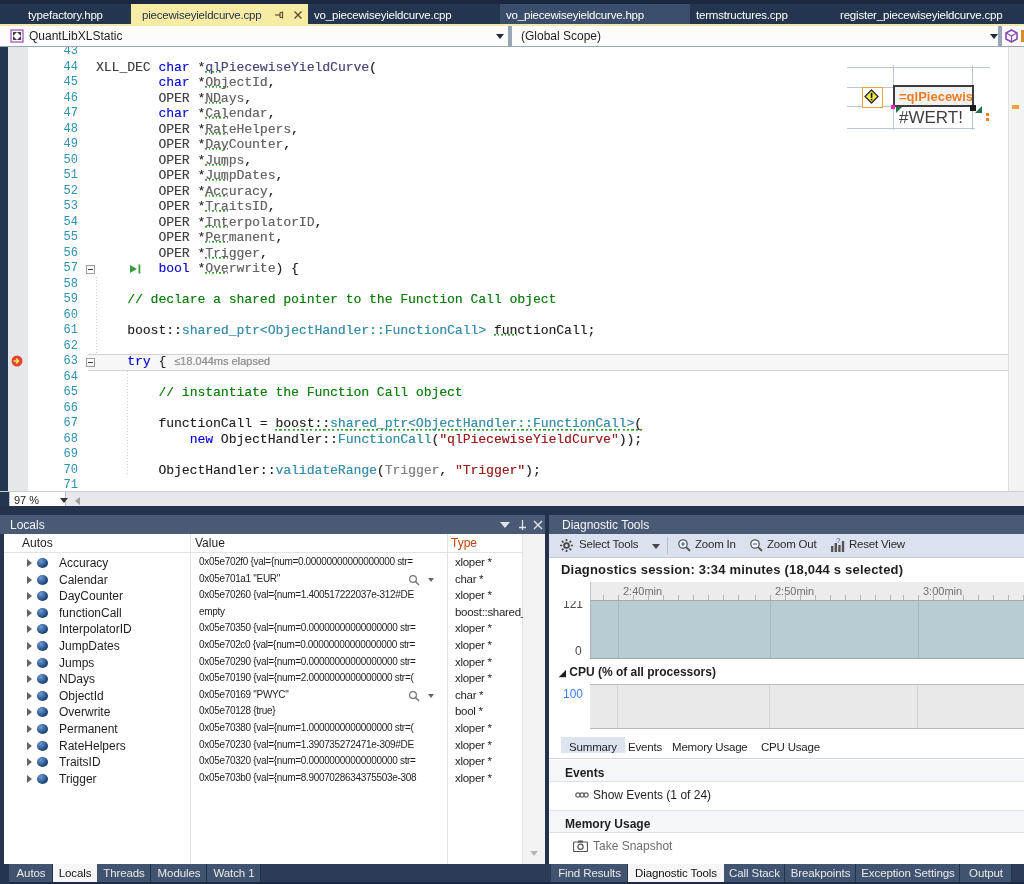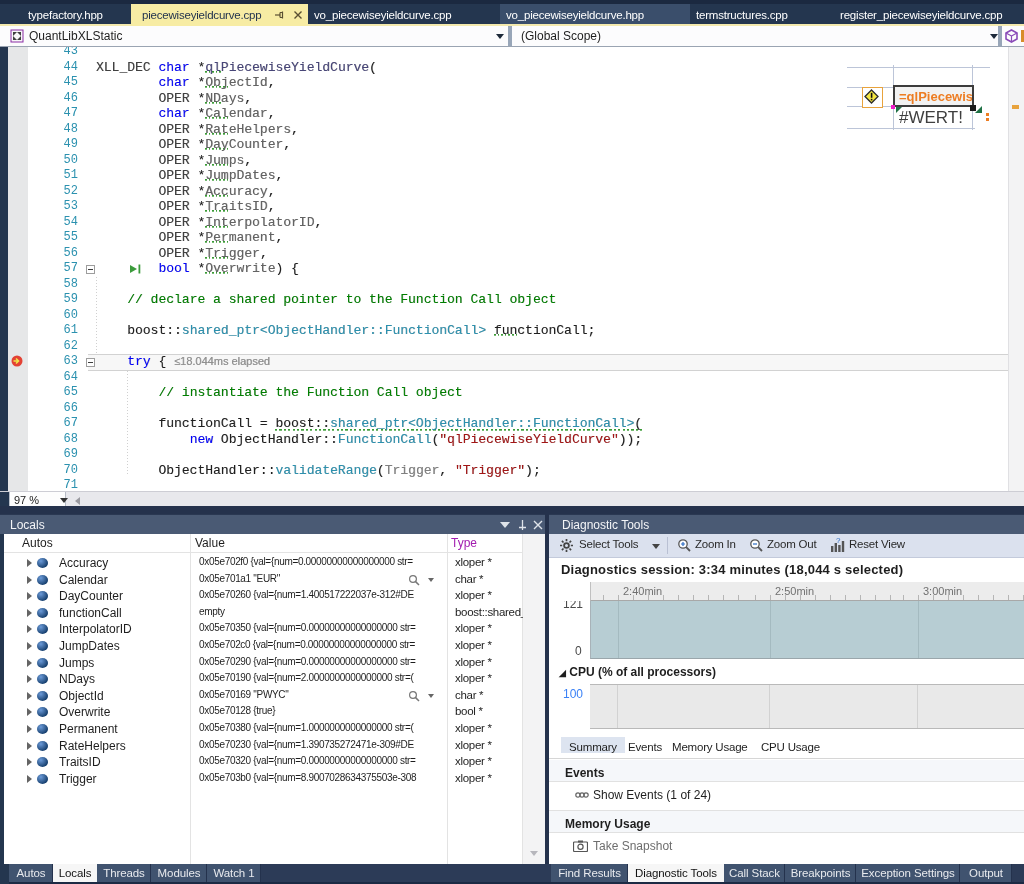--- a/index.html
+++ b/index.html
@@ -239,21 +239,21 @@
         </svg>
       <svg style="position:absolute;left:533px;top:5px;" width="10" height="10" viewBox="0 0 10 10">
           <path d="M1 1 L9 9 M9 1 L1 9" stroke="#dfe4ea" stroke-width="1.4"></path>
         </svg>
     </div>
     <div style="position:absolute;left:0;top:20px;width:545px;height:330px;background:#fff;border-left:4px solid #24364f;box-sizing:border-box;">
 
       <div style="position:absolute;left:0;top:0;width:541px;height:19px;border-bottom:1px solid #e3e3e3;box-sizing:border-box;">
         <span style="position:absolute;left:18px;top:2px;font-size:12px;color:#1e1e1e;">Autos</span>
         <span style="position:absolute;left:191px;top:2px;font-size:12px;color:#1e1e1e;">Value</span>
-        <span style="position:absolute;left:447px;top:2px;font-size:12px;color:#a21caf;">Type</span>
+        <span style="position:absolute;left:447px;top:2px;font-size:12px;color:#c2410c;">Type</span>
       </div>
       <div class="gridline-v" style="left:186px;top:0;height:330px;"></div>
       <div class="gridline-v" style="left:443px;top:0;height:330px;"></div>
       <div class="gridline-v" style="left:518px;top:0;height:330px;"></div>
       <div id="lrows" style="position:absolute;left:0;top:19px;width:541px;height:240px;">
           <div class="lrow" style="top:2.0px">
             <div class="exp"></div>
             <div class="sph"></div>
             <span class="nm">Accuracy</span>
             <span class="vl">0x05e702f0 {val={num=0.00000000000000000 str=</span>

